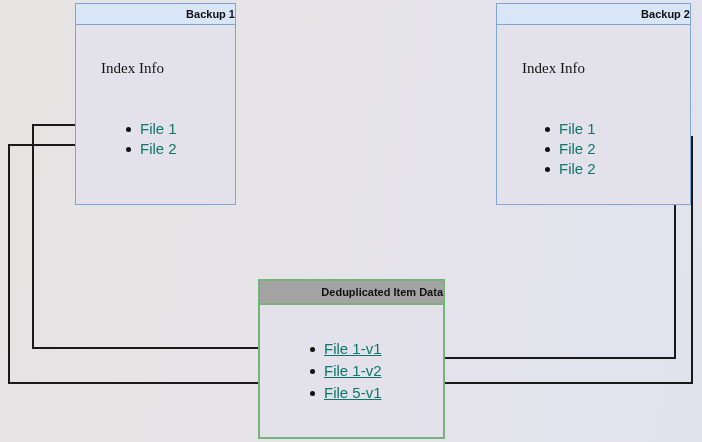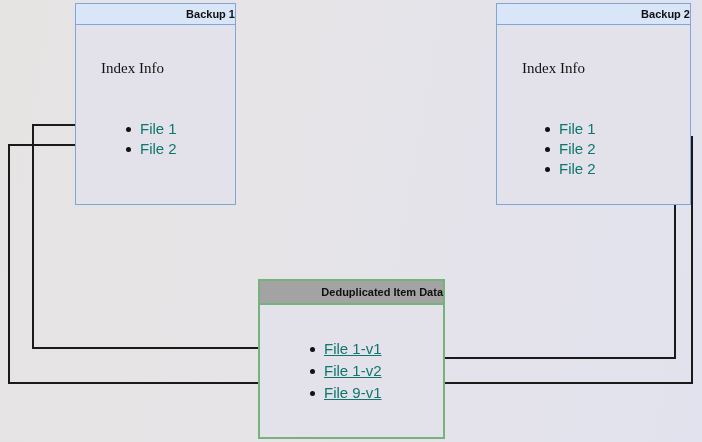--- a/index.html
+++ b/index.html
@@ -152,18 +152,18 @@
       </ul>
     </div>
   </div>
 
   <div class="box" id="dedup">
     <div class="box-header">Deduplicated Item Data</div>
     <div class="box-body">
       <ul class="file-list">
         <li>File 1-v1</li>
         <li>File 1-v2</li>
-        <li>File 9-v1</li>
+        <li>File 5-v1</li>
       </ul>
     </div>
   </div>
 
 </div>
 
 </body></html>

